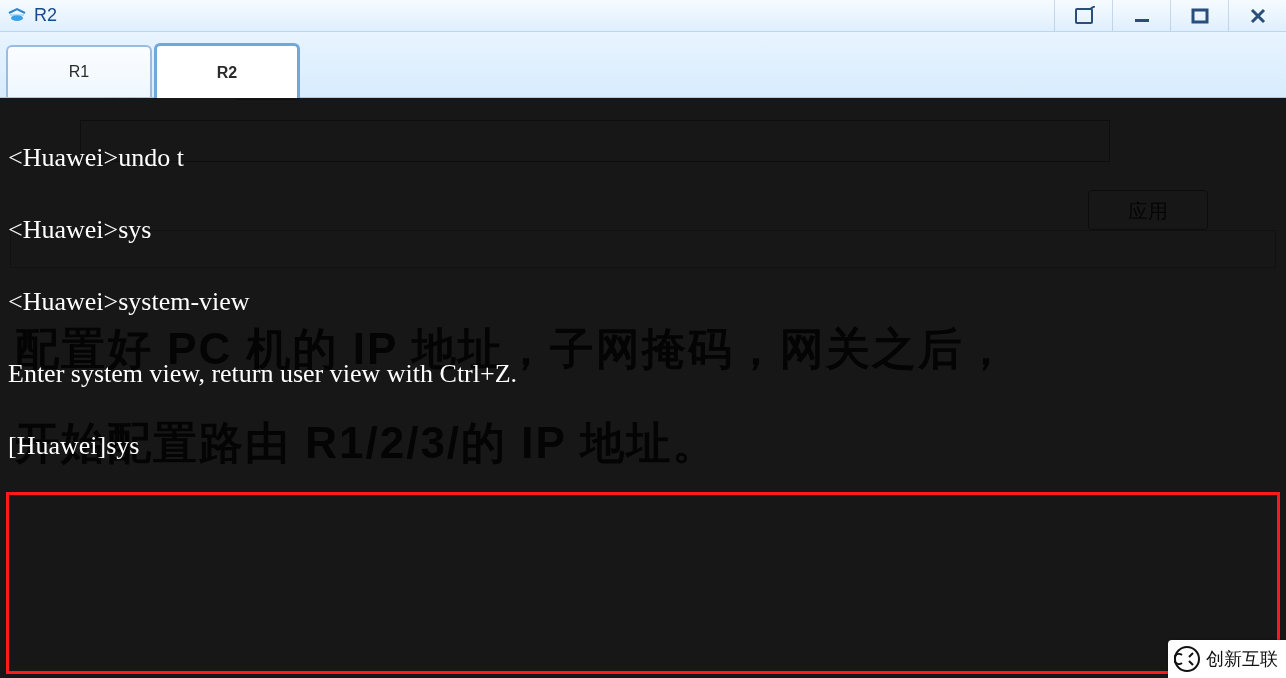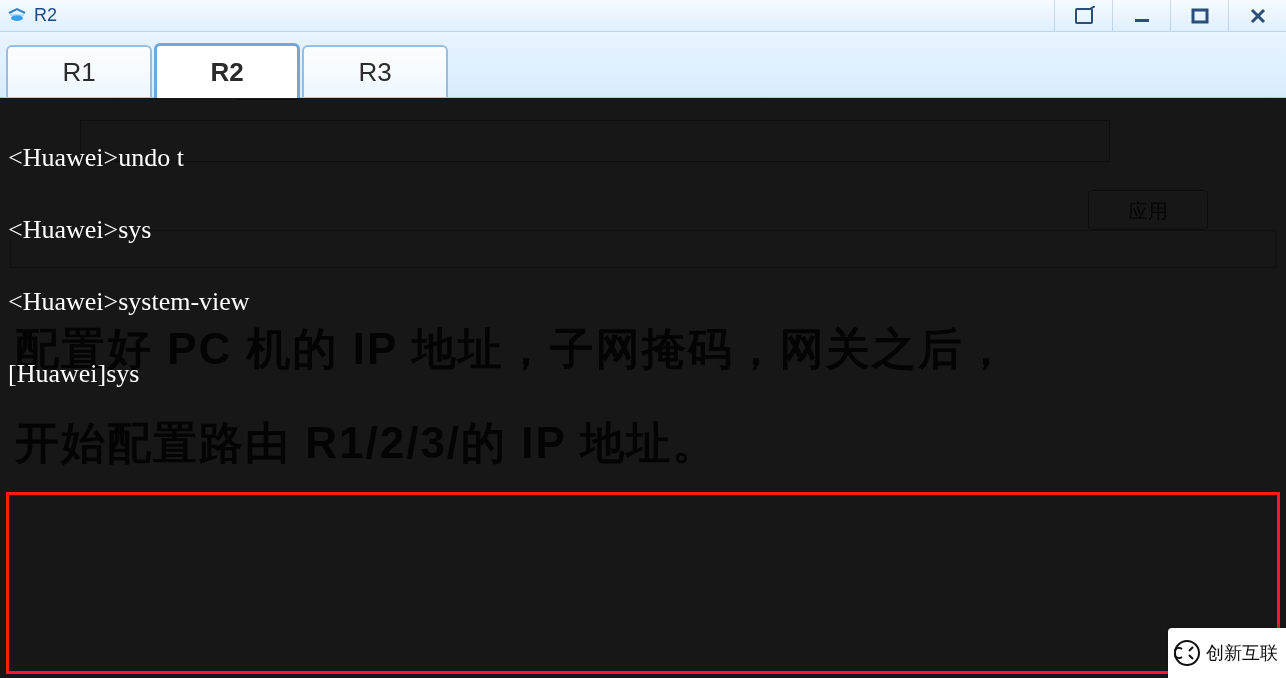--- a/index.html
+++ b/index.html
@@ -98,21 +98,21 @@
     height: 52px;
     margin-right: 2px;
     border: 2px solid #99bde0;
     border-bottom: none;
     border-top-left-radius: 6px;
     border-top-right-radius: 6px;
     background: linear-gradient(to bottom, #fbfdff 0%, #eef7ff 100%);
     display: flex;
     align-items: center;
     justify-content: center;
-    font-size: 26px;
+    font-size: 16px;
     color: #2b2b2b;
     cursor: pointer;
   }
   .tab.active {
     background: #fff;
     border-color: #6fa9db;
     border-width: 3px;
     font-weight: bold;
     height: 56px;
     position: relative;
@@ -145,21 +145,21 @@
     border: 3px solid #ff1a1a;
     pointer-events: none;
   }
 
   
   .watermark {
     position: absolute;
     right: 0; bottom: 0;
     z-index: 5;
     background: #ffffff;
-    height: 50px;
+    height: 38px;
     padding: 0 8px 0 6px;
     display: flex;
     align-items: center;
     border-top-left-radius: 4px;
     font-size: 18px;
     color: #111;
     box-shadow: -1px -1px 2px rgba(0,0,0,.15);
     cursor: pointer;
   }
   .watermark svg { margin-right: 6px; }
@@ -218,29 +218,27 @@
   </div>
 </div>
 
 <div class="tab-row">
   <div class="tab">
       <span>R1</span>
     </div>
   <div class="tab active">
       <span>R2</span>
     </div>
-  <div class="tab">
-      <span>R3</span>
-    </div>
 </div>
 
 <div class="terminal">
 <span class="term-line">&lt;Huawei&gt;undo t</span>
 <span class="term-line">&lt;Huawei&gt;sys</span>
 <span class="term-line">&lt;Huawei&gt;system-view</span>
+<span class="term-line">Enter system view, return user view with Ctrl+Z.</span>
 <span class="term-line">[Huawei]sys</span>
 
 
 
 
 
 
 
 
   <div class="redbox"></div>

